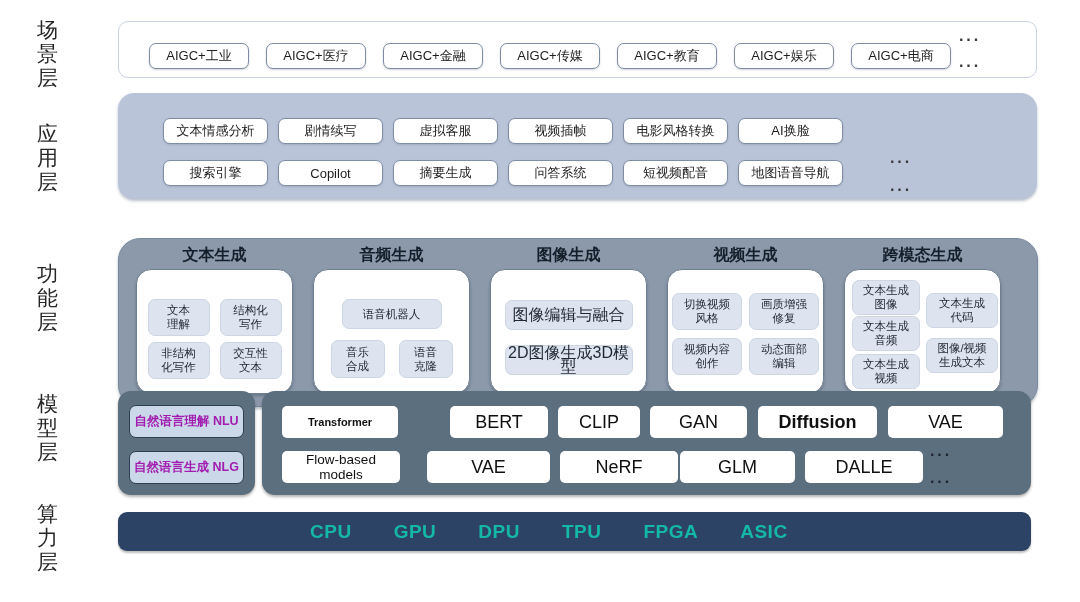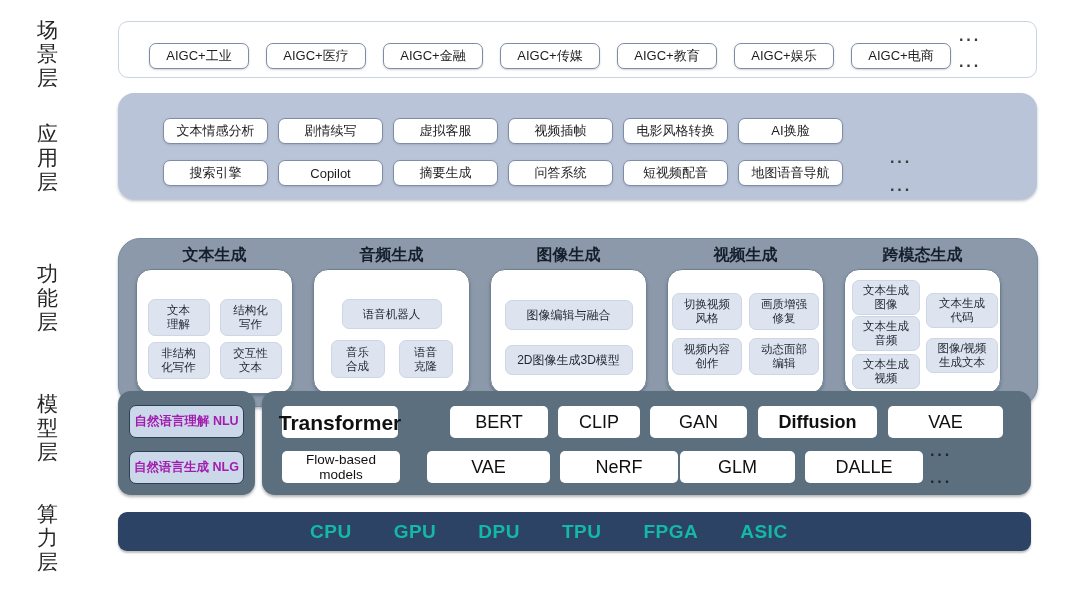--- a/index.html
+++ b/index.html
@@ -69,21 +69,21 @@
   .grid-2x2{display:grid;justify-content:center;align-content:start;}
   .card-text{padding-top:29px;grid-template-columns:62px 62px;column-gap:10px;row-gap:6px;}
   .card-text .chip{height:37px;}
   
   .card-audio{display:flex;flex-direction:column;align-items:center;}
   .audio-top{margin-top:29px;width:100px;height:30px;}
   .audio-row{display:flex;gap:14px;margin-top:11px;}
   .audio-row .chip{width:54px;height:38px;}
   
   .card-image{display:flex;flex-direction:column;align-items:center;}
-  .card-image .chip{width:128px;height:30px;font-size:12px;}
+  .card-image .chip{width:128px;height:30px;font-size:16px;}
   .card-image .chip:first-child{margin-top:30px;}
   .card-image .chip:last-child{margin-top:15px;}
   
   .card-video{padding-top:23px;grid-template-columns:70px 70px;column-gap:7px;row-gap:8px;}
   .card-video .chip{height:37px;}
   
   .card-cross .chip{position:absolute;height:35px;}
   .cross-0{left:7px;top:10px;width:68px;}
   .cross-1{left:81px;top:23px;width:72px;}
   .cross-2{left:7px;top:46px;width:68px;}
@@ -105,21 +105,21 @@
   .band-model-right{
     left:262px;top:391px;width:769px;height:104px;background:#5c6f7e;border-radius:13px;
     box-shadow:0 2px 3px rgba(0,0,0,.3);
   }
   .model-chip{
     position:absolute;height:32px;background:#fff;border-radius:5px;
     display:flex;align-items:center;justify-content:center;text-align:center;
     font-size:18px;color:#101010;line-height:15px;
   }
   .m-bold{font-weight:bold;}
-  .m-transformer{left:20px;top:15px;width:116px;font-size:21px;}
+  .m-transformer{left:20px;top:15px;width:116px;font-size:11px;}
   .m-bert{left:188px;top:15px;width:98px;}
   .m-clip{left:296px;top:15px;width:82px;}
   .m-gan{left:388px;top:15px;width:97px;}
   .m-diffusion{left:496px;top:15px;width:119px;}
   .m-vae1{left:626px;top:15px;width:115px;}
   .m-flow{left:20px;top:60px;width:118px;font-size:13.5px;white-space:normal;padding:0 14px;box-sizing:border-box;}
   .m-vae2{left:165px;top:60px;width:123px;}
   .m-nerf{left:298px;top:60px;width:118px;}
   .m-glm{left:418px;top:60px;width:115px;}
   .m-dalle{left:543px;top:60px;width:118px;}

